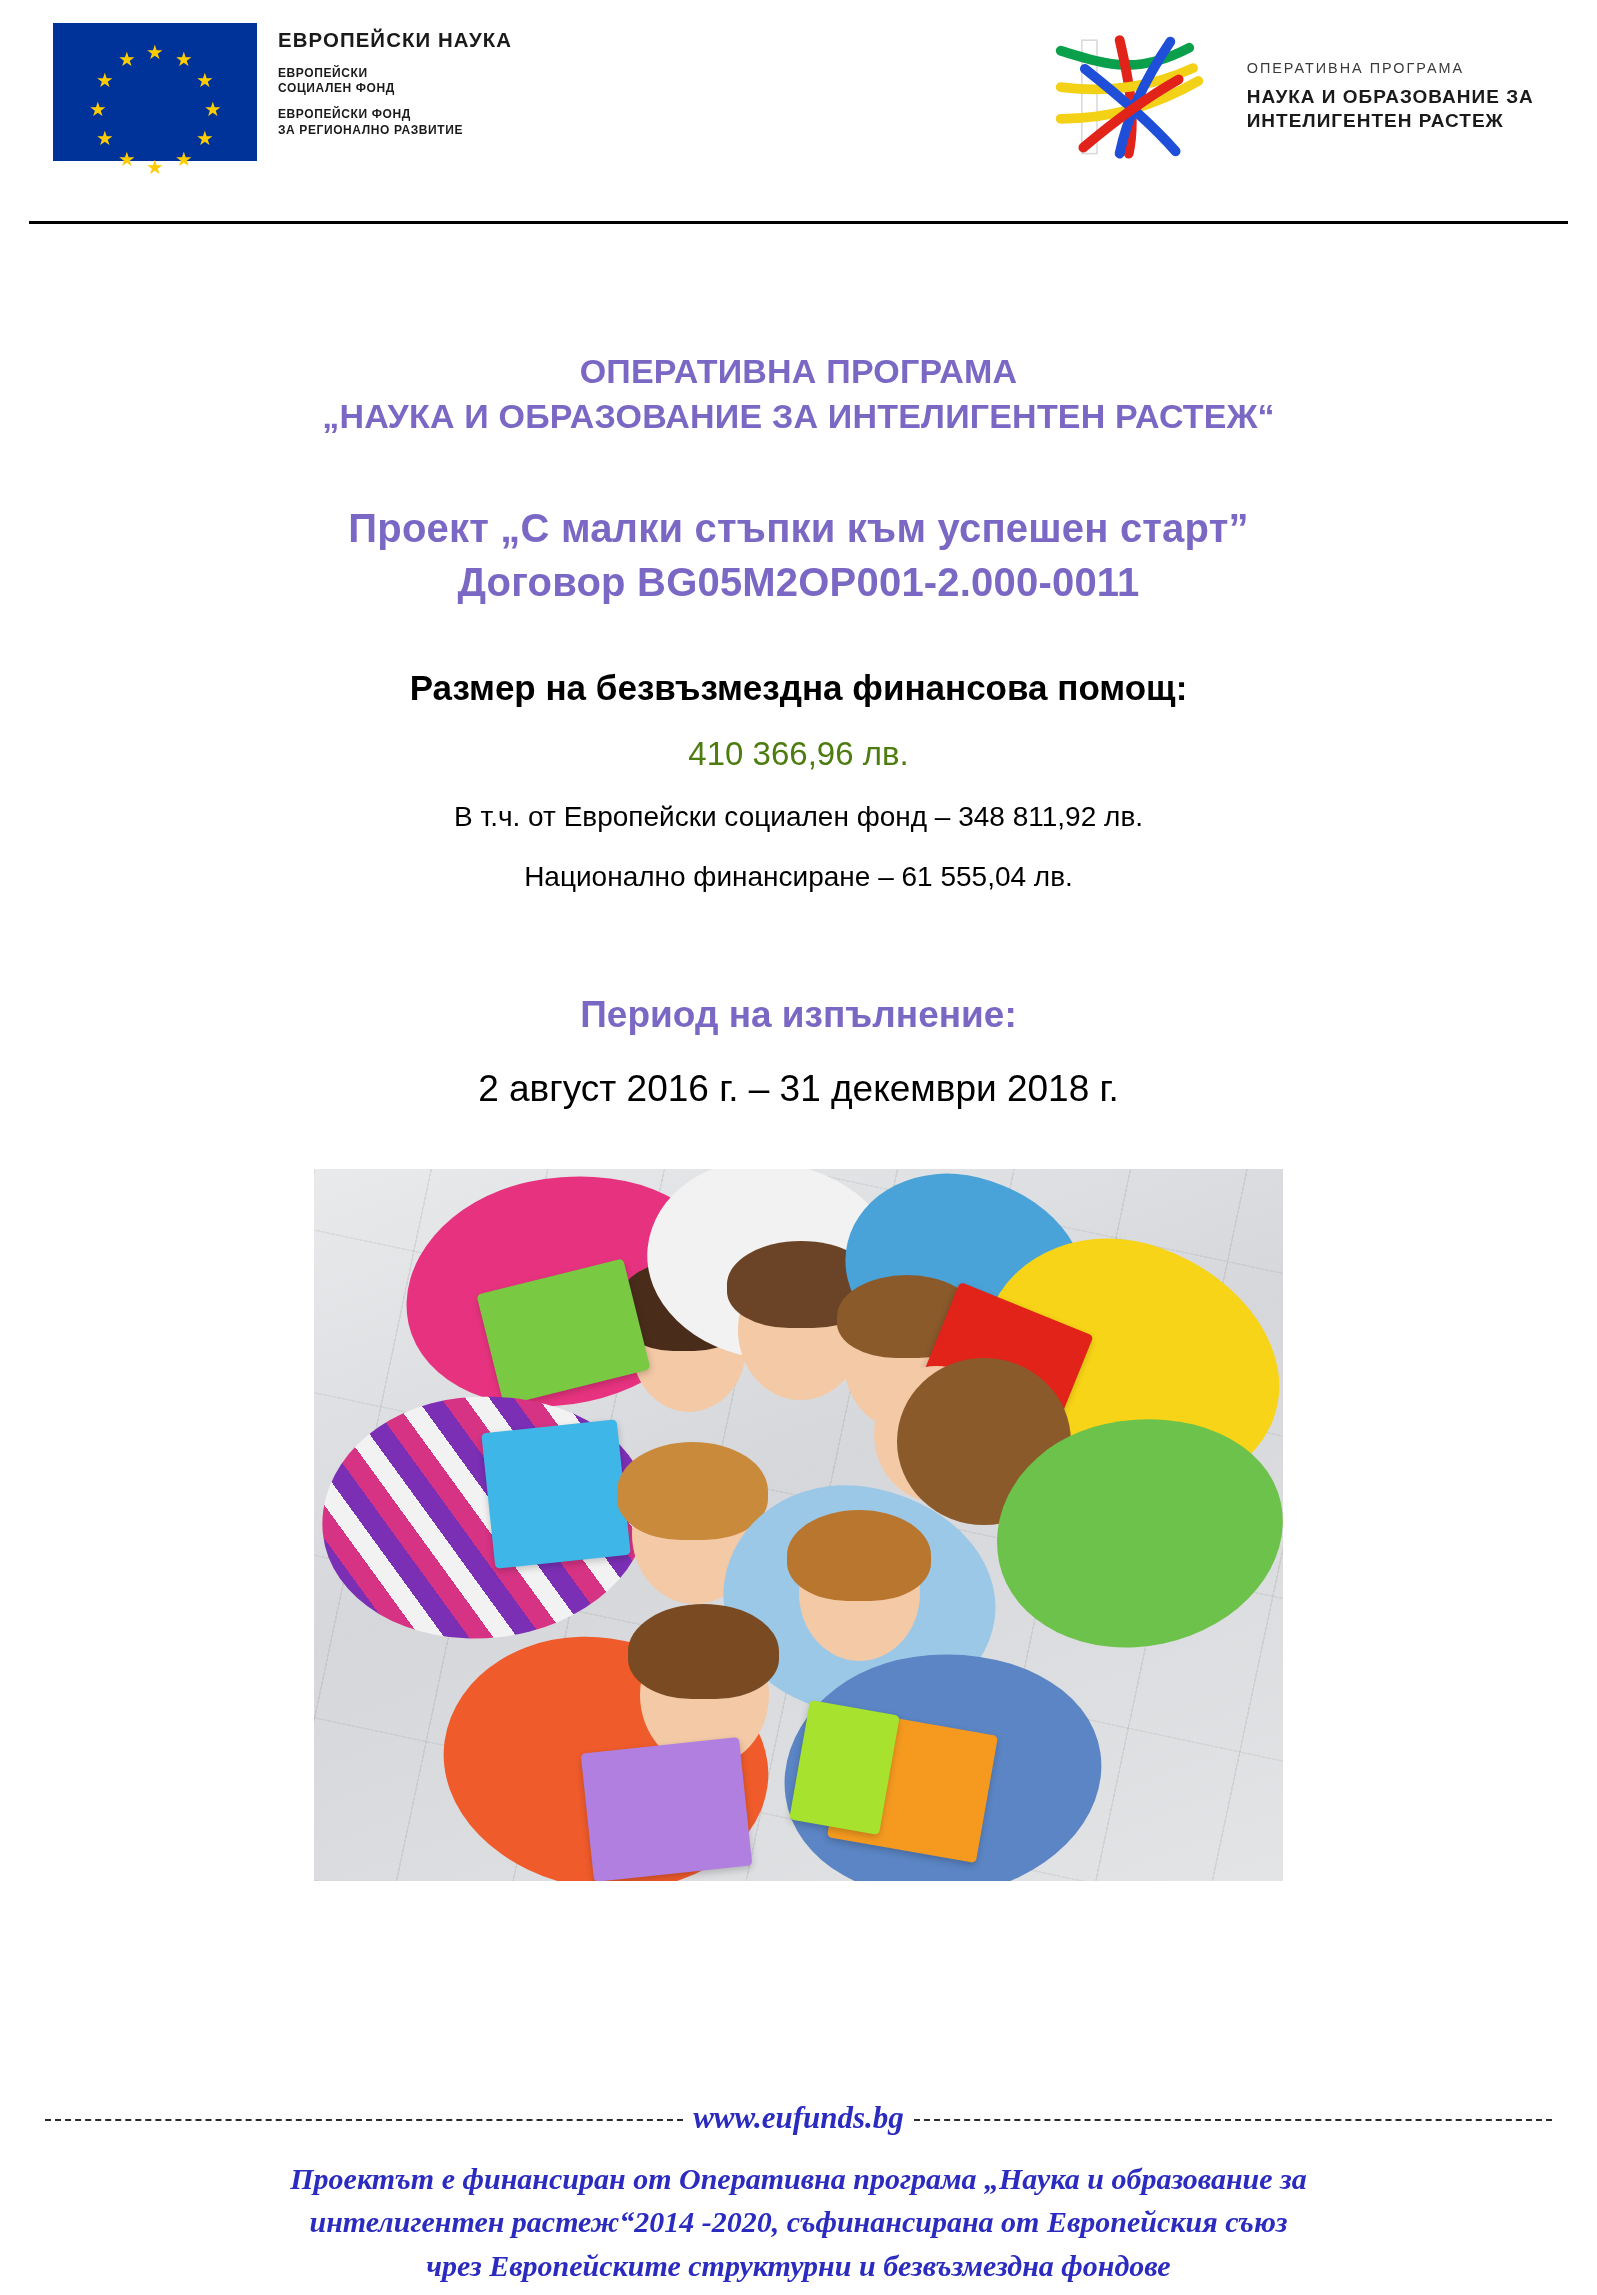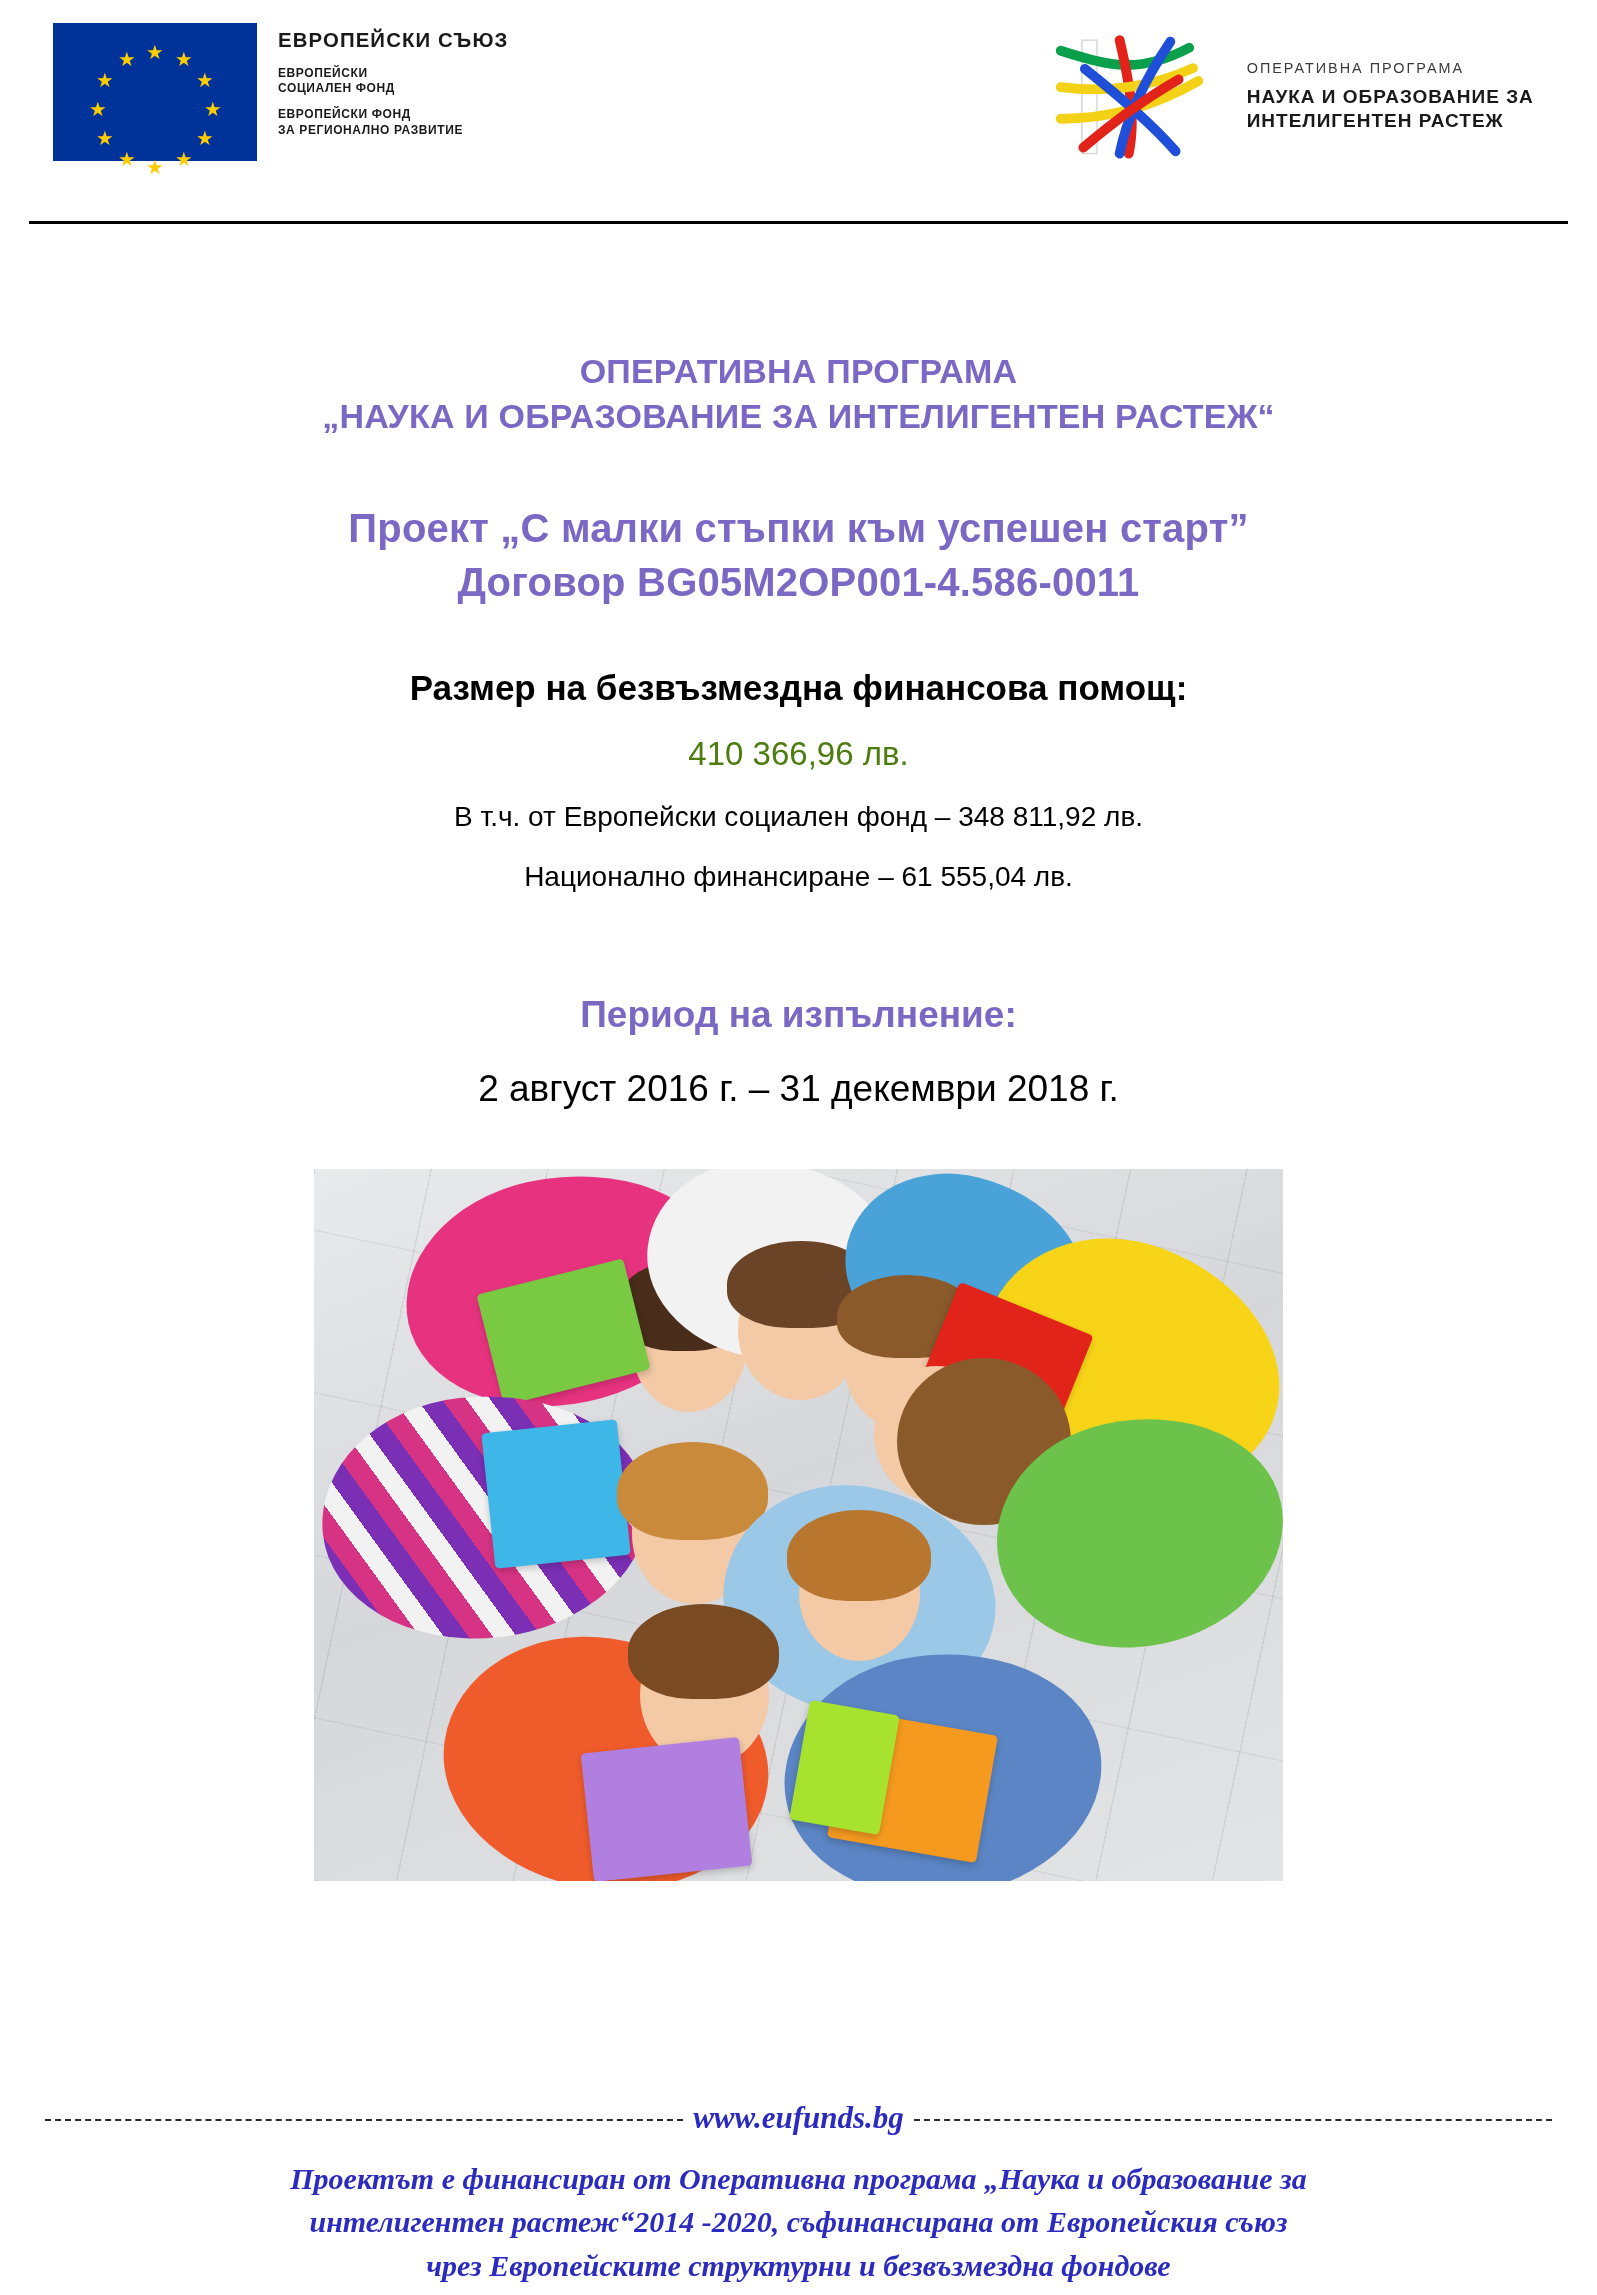--- a/index.html
+++ b/index.html
@@ -230,21 +230,21 @@
       <span class="eu-star" style="left:142px; top:106px;">★</span>
       <span class="eu-star" style="left:121px; top:127px;">★</span>
       <span class="eu-star" style="left:92px; top:135px;">★</span>
       <span class="eu-star" style="left:64px; top:127px;">★</span>
       <span class="eu-star" style="left:42px; top:106px;">★</span>
       <span class="eu-star" style="left:35px; top:77px;">★</span>
       <span class="eu-star" style="left:42px; top:48px;">★</span>
       <span class="eu-star" style="left:64px; top:27px;">★</span>
     </div>
     <div class="eu-text">
-      <div class="eu-title">ЕВРОПЕЙСКИ СЪЮЗ</div>
+      <div class="eu-title">ЕВРОПЕЙСКИ НАУКА</div>
       <div class="eu-sub">
         <div>ЕВРОПЕЙСКИ</div>
         <div>СОЦИАЛЕН ФОНД</div>
       </div>
       <div class="eu-sub">
         <div>ЕВРОПЕЙСКИ ФОНД</div>
         <div>ЗА РЕГИОНАЛНО РАЗВИТИЕ</div>
       </div>
     </div>
   </div>
@@ -276,21 +276,21 @@
 
 <div class="main">
 
   <div class="program-title">
     <div>ОПЕРАТИВНА ПРОГРАМА</div>
     <div>„НАУКА И ОБРАЗОВАНИЕ ЗА ИНТЕЛИГЕНТЕН РАСТЕЖ“</div>
   </div>
 
   <div class="project-title">
     <div>Проект „С малки стъпки към успешен старт”</div>
-    <div>Договор  BG05M2OP001-4.586-0011</div>
+    <div>Договор  BG05M2OP001-2.000-0011</div>
   </div>
 
   <div class="grant-label">Размер на безвъзмездна финансова помощ:</div>
   <div class="grant-amount">410 366,96 лв.</div>
   <div class="grant-line">В т.ч. от Европейски социален фонд – 348 811,92 лв.</div>
   <div class="grant-line">Национално финансиране – 61 555,04 лв.</div>
 
   <div class="period-label">Период на изпълнение:</div>
   <div class="period-value">2 август 2016 г. – 31 декември 2018 г.</div>
 

